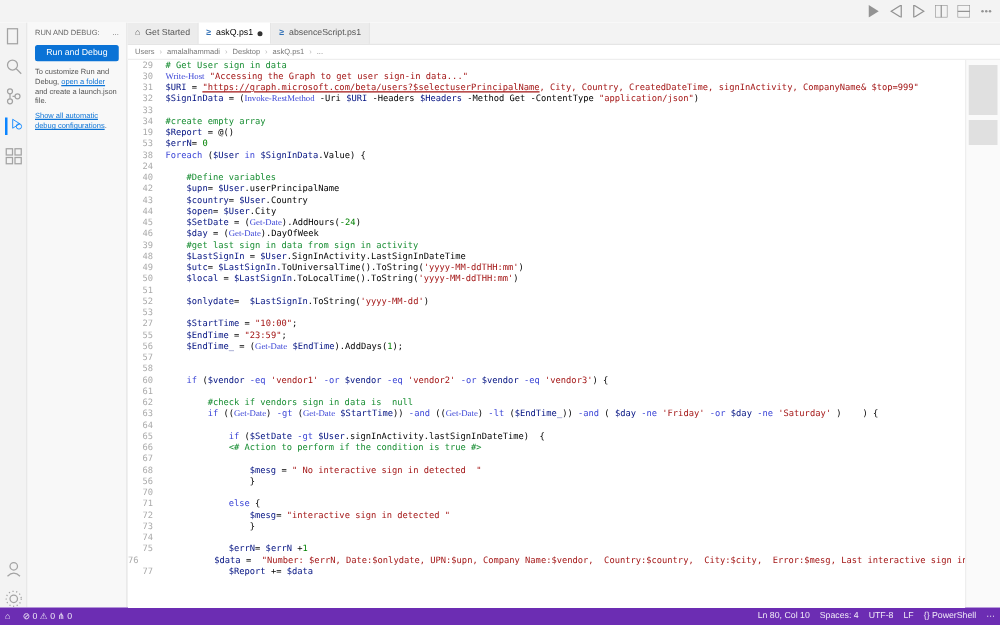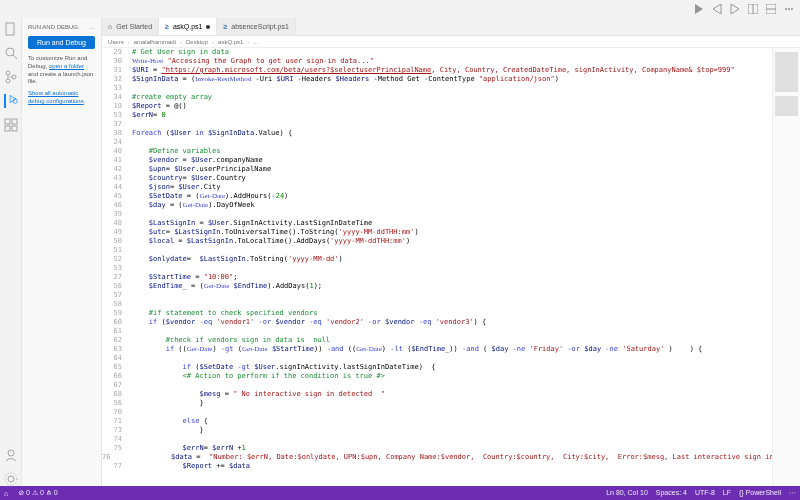--- a/index.html
+++ b/index.html
@@ -202,54 +202,53 @@
       <div class="editor-wrap">
         <div class="editor" id="editor">
             <pre class="line"><span class="gutter">29</span><span class="code"><span class="tok-cmt"># Get User sign in data</span></span></pre>
             <pre class="line"><span class="gutter">30</span><span class="code"><span class="tok-fn">Write-Host</span><span class="tok-prm"> </span><span class="tok-str">"Accessing the Graph to get user sign-in data..."</span></span></pre>
             <pre class="line"><span class="gutter">31</span><span class="code"><span class="tok-var">$URI</span><span class="tok-prm"> = </span><span class="tok-str-u">"https://graph.microsoft.com/beta/users?$selectuserPrincipalName</span><span class="tok-str">, City, Country, CreatedDateTime, signInActivity, CompanyName&amp; $top=999"</span></span></pre>
             <pre class="line"><span class="gutter">32</span><span class="code"><span class="tok-var">$SignInData</span><span class="tok-prm"> = (</span><span class="tok-fn">Invoke-RestMethod</span><span class="tok-prm"> -Uri </span><span class="tok-var">$URI</span><span class="tok-prm"> -Headers </span><span class="tok-var">$Headers</span><span class="tok-prm"> -Method Get -ContentType </span><span class="tok-str">"application/json"</span><span class="tok-prm">)</span></span></pre>
             <pre class="line"><span class="gutter">33</span><span class="code"></span></pre>
             <pre class="line"><span class="gutter">34</span><span class="code"><span class="tok-cmt">#create empty array</span></span></pre>
             <pre class="line"><span class="gutter">19</span><span class="code"><span class="tok-var">$Report</span><span class="tok-prm"> = @()</span></span></pre>
             <pre class="line"><span class="gutter">53</span><span class="code"><span class="tok-var">$errN</span><span class="tok-prm">= </span><span class="tok-num">0</span></span></pre>
-            <pre class="line"><span class="gutter">37</span><span class="code"></span></pre>
             <pre class="line"><span class="gutter">38</span><span class="code"><span class="tok-kw">Foreach</span><span class="tok-prm"> (</span><span class="tok-var">$User</span><span class="tok-prm"> </span><span class="tok-kw">in</span><span class="tok-prm"> </span><span class="tok-var">$SignInData</span><span class="tok-prm">.Value) {</span></span></pre>
             <pre class="line"><span class="gutter">24</span><span class="code"></span></pre>
             <pre class="line"><span class="gutter">40</span><span class="code"><span class="tok-prm">    </span><span class="tok-cmt">#Define variables</span></span></pre>
-            <pre class="line"><span class="gutter">41</span><span class="code"><span class="tok-prm">    </span><span class="tok-var">$vendor</span><span class="tok-prm"> = </span><span class="tok-var">$User</span><span class="tok-prm">.companyName</span></span></pre>
             <pre class="line"><span class="gutter">42</span><span class="code"><span class="tok-prm">    </span><span class="tok-var">$upn</span><span class="tok-prm">= </span><span class="tok-var">$User</span><span class="tok-prm">.userPrincipalName</span></span></pre>
             <pre class="line"><span class="gutter">43</span><span class="code"><span class="tok-prm">    </span><span class="tok-var">$country</span><span class="tok-prm">= </span><span class="tok-var">$User</span><span class="tok-prm">.Country</span></span></pre>
-            <pre class="line"><span class="gutter">44</span><span class="code"><span class="tok-prm">    </span><span class="tok-var">$json</span><span class="tok-prm">= </span><span class="tok-var">$User</span><span class="tok-prm">.City</span></span></pre>
+            <pre class="line"><span class="gutter">44</span><span class="code"><span class="tok-prm">    </span><span class="tok-var">$open</span><span class="tok-prm">= </span><span class="tok-var">$User</span><span class="tok-prm">.City</span></span></pre>
             <pre class="line"><span class="gutter">45</span><span class="code"><span class="tok-prm">    </span><span class="tok-var">$SetDate</span><span class="tok-prm"> = (</span><span class="tok-fn">Get-Date</span><span class="tok-prm">).AddHours(</span><span class="tok-num">-24</span><span class="tok-prm">)</span></span></pre>
             <pre class="line"><span class="gutter">46</span><span class="code"><span class="tok-prm">    </span><span class="tok-var">$day</span><span class="tok-prm"> = (</span><span class="tok-fn">Get-Date</span><span class="tok-prm">).DayOfWeek</span></span></pre>
-            <pre class="line"><span class="gutter">39</span></pre>
+            <pre class="line"><span class="gutter">39</span><span class="code"><span class="tok-prm">    </span><span class="tok-cmt">#get last sign in data from sign in activity</span></span></pre>
             <pre class="line"><span class="gutter">48</span><span class="code"><span class="tok-prm">    </span><span class="tok-var">$LastSignIn</span><span class="tok-prm"> = </span><span class="tok-var">$User</span><span class="tok-prm">.SignInActivity.LastSignInDateTime</span></span></pre>
             <pre class="line"><span class="gutter">49</span><span class="code"><span class="tok-prm">    </span><span class="tok-var">$utc</span><span class="tok-prm">= </span><span class="tok-var">$LastSignIn</span><span class="tok-prm">.ToUniversalTime().ToString(</span><span class="tok-str">'yyyy-MM-ddTHH:mm'</span><span class="tok-prm">)</span></span></pre>
-            <pre class="line"><span class="gutter">50</span><span class="code"><span class="tok-prm">    </span><span class="tok-var">$local</span><span class="tok-prm"> = </span><span class="tok-var">$LastSignIn</span><span class="tok-prm">.ToLocalTime().AddDays(</span><span class="tok-str">'yyyy-MM-ddTHH:mm'</span><span class="tok-prm">)</span></span></pre>
+            <pre class="line"><span class="gutter">50</span><span class="code"><span class="tok-prm">    </span><span class="tok-var">$local</span><span class="tok-prm"> = </span><span class="tok-var">$LastSignIn</span><span class="tok-prm">.ToLocalTime().ToString(</span><span class="tok-str">'yyyy-MM-ddTHH:mm'</span><span class="tok-prm">)</span></span></pre>
             <pre class="line"><span class="gutter">51</span><span class="code"></span></pre>
             <pre class="line"><span class="gutter">52</span><span class="code"><span class="tok-prm">    </span><span class="tok-var">$onlydate</span><span class="tok-prm">=  </span><span class="tok-var">$LastSignIn</span><span class="tok-prm">.ToString(</span><span class="tok-str">'yyyy-MM-dd'</span><span class="tok-prm">)</span></span></pre>
             <pre class="line"><span class="gutter">53</span><span class="code"></span></pre>
             <pre class="line"><span class="gutter">27</span><span class="code"><span class="tok-prm">    </span><span class="tok-var">$StartTime</span><span class="tok-prm"> = </span><span class="tok-str">"10:00"</span><span class="tok-prm">;</span></span></pre>
+            <pre class="line"><span class="gutter">55</span><span class="code"><span class="tok-prm">    </span><span class="tok-var">$EndTime</span><span class="tok-prm"> = </span><span class="tok-str">"23:59"</span><span class="tok-prm">;</span></span></pre>
             <pre class="line"><span class="gutter">56</span><span class="code"><span class="tok-prm">    </span><span class="tok-var">$EndTime_</span><span class="tok-prm"> = (</span><span class="tok-fn">Get-Date</span><span class="tok-prm"> </span><span class="tok-var">$EndTime</span><span class="tok-prm">).AddDays(</span><span class="tok-num">1</span><span class="tok-prm">);</span></span></pre>
             <pre class="line"><span class="gutter">57</span><span class="code"></span></pre>
             <pre class="line"><span class="gutter">58</span><span class="code"></span></pre>
-            <pre class="line"><span class="gutter">59</span><span class="code"><span class="tok-prm">    </span><span class="tok-cmt">#if statement to check specified vendors</span></span></pre>
             <pre class="line"><span class="gutter">60</span><span class="code"><span class="tok-prm">    </span><span class="tok-kw">if</span><span class="tok-prm"> (</span><span class="tok-var">$vendor</span><span class="tok-prm"> </span><span class="tok-kw">-eq</span><span class="tok-prm"> </span><span class="tok-str">'vendor1'</span><span class="tok-prm"> </span><span class="tok-kw">-or</span><span class="tok-prm"> </span><span class="tok-var">$vendor</span><span class="tok-prm"> </span><span class="tok-kw">-eq</span><span class="tok-prm"> </span><span class="tok-str">'vendor2'</span><span class="tok-prm"> </span><span class="tok-kw">-or</span><span class="tok-prm"> </span><span class="tok-var">$vendor</span><span class="tok-prm"> </span><span class="tok-kw">-eq</span><span class="tok-prm"> </span><span class="tok-str">'vendor3'</span><span class="tok-prm">) {</span></span></pre>
             <pre class="line"><span class="gutter">61</span><span class="code"></span></pre>
             <pre class="line"><span class="gutter">62</span><span class="code"><span class="tok-prm">        </span><span class="tok-cmt">#check if vendors sign in data is  null</span></span></pre>
             <pre class="line"><span class="gutter">63</span><span class="code"><span class="tok-prm">        </span><span class="tok-kw">if</span><span class="tok-prm"> ((</span><span class="tok-fn">Get-Date</span><span class="tok-prm">) </span><span class="tok-kw">-gt</span><span class="tok-prm"> (</span><span class="tok-fn">Get-Date</span><span class="tok-prm"> </span><span class="tok-var">$StartTime</span><span class="tok-prm">)) </span><span class="tok-kw">-and</span><span class="tok-prm"> ((</span><span class="tok-fn">Get-Date</span><span class="tok-prm">) </span><span class="tok-kw">-lt</span><span class="tok-prm"> (</span><span class="tok-var">$EndTime_</span><span class="tok-prm">)) </span><span class="tok-kw">-and</span><span class="tok-prm"> ( </span><span class="tok-var">$day</span><span class="tok-prm"> </span><span class="tok-kw">-ne</span><span class="tok-prm"> </span><span class="tok-str">'Friday'</span><span class="tok-prm"> </span><span class="tok-kw">-or</span><span class="tok-prm"> </span><span class="tok-var">$day</span><span class="tok-prm"> </span><span class="tok-kw">-ne</span><span class="tok-prm"> </span><span class="tok-str">'Saturday'</span><span class="tok-prm"> )    ) {</span></span></pre>
             <pre class="line"><span class="gutter">64</span><span class="code"></span></pre>
             <pre class="line"><span class="gutter">65</span><span class="code"><span class="tok-prm">            </span><span class="tok-kw">if</span><span class="tok-prm"> (</span><span class="tok-var">$SetDate</span><span class="tok-prm"> </span><span class="tok-kw">-gt</span><span class="tok-prm"> </span><span class="tok-var">$User</span><span class="tok-prm">.signInActivity.lastSignInDateTime)  {</span></span></pre>
             <pre class="line"><span class="gutter">66</span><span class="code"><span class="tok-prm">            </span><span class="tok-cmt">&lt;# Action to perform if the condition is true #&gt;</span></span></pre>
             <pre class="line"><span class="gutter">67</span><span class="code"></span></pre>
             <pre class="line"><span class="gutter">68</span><span class="code"><span class="tok-prm">                </span><span class="tok-var">$mesg</span><span class="tok-prm"> = </span><span class="tok-str">" No interactive sign in detected  "</span></span></pre>
             <pre class="line"><span class="gutter">56</span><span class="code"><span class="tok-prm">                }</span></span></pre>
             <pre class="line"><span class="gutter">70</span><span class="code"></span></pre>
             <pre class="line"><span class="gutter">71</span><span class="code"><span class="tok-prm">            </span><span class="tok-kw">else</span><span class="tok-prm"> {</span></span></pre>
+            <pre class="line"><span class="gutter">72</span><span class="code"><span class="tok-prm">                </span><span class="tok-var">$mesg</span><span class="tok-prm">= </span><span class="tok-str">"interactive sign in detected "</span></span></pre>
             <pre class="line"><span class="gutter">73</span><span class="code"><span class="tok-prm">                }</span></span></pre>
             <pre class="line"><span class="gutter">74</span><span class="code"></span></pre>
             <pre class="line"><span class="gutter">75</span><span class="code"><span class="tok-prm">            </span><span class="tok-var">$errN</span><span class="tok-prm">= </span><span class="tok-var">$errN</span><span class="tok-prm"> +</span><span class="tok-num">1</span></span></pre>
             <pre class="line"><span class="gutter">76</span><span class="code"><span class="tok-prm">            </span><span class="tok-var">$data</span><span class="tok-prm"> =  </span><span class="tok-str">"Number: $errN, Date:$onlydate, UPN:$upn, Company Name:$vendor,  Country:$country,  City:$city,  Error:$mesg, Last interactive sign in (user local time): $local,Last</span></span></pre>
             <pre class="line"><span class="gutter">77</span><span class="code"><span class="tok-prm">            </span><span class="tok-var">$Report</span><span class="tok-prm"> += </span><span class="tok-var">$data</span></span></pre>
           </div>
         <div class="minimap">
           <div class="mm-block" style="top:4px;height:40px"></div>
           <div class="mm-block" style="top:48px;height:20px"></div>
         </div>

